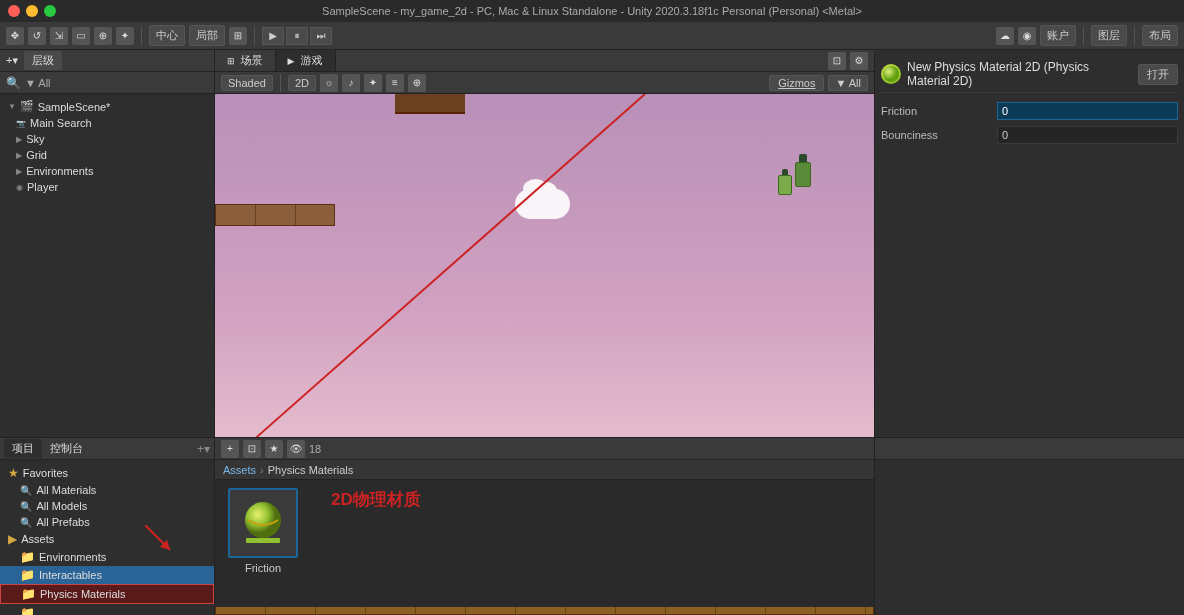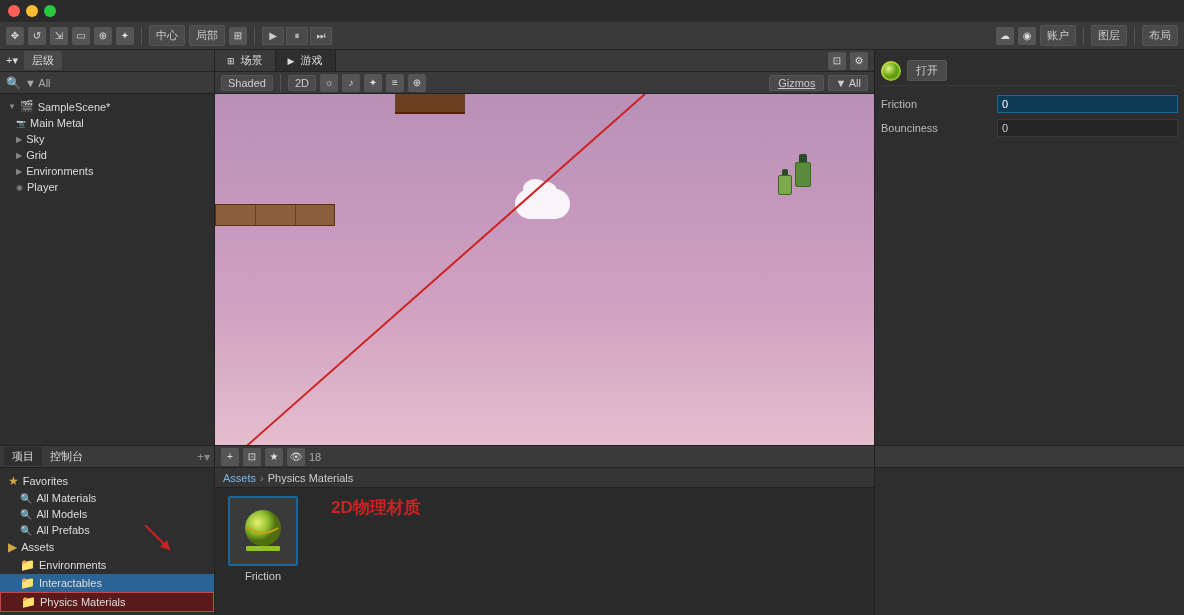--- a/index.html
+++ b/index.html
@@ -270,21 +270,21 @@
       font-size: 11px;
       color: #ccc;
       background: #252525;
       padding: 2px 4px;
       border: 1px solid #3a3a3a;
     }
 
     
     #bottom-area {
       position: absolute;
-      bottom: 0;
+      bottom: 8px;
       left: 0;
       right: 0;
       height: 170px;
       display: flex;
       border-top: 1px solid #222;
     }
     #bottom-left {
       width: 215px;
       background: #2e2e2e;
       border-right: 1px solid #222;
@@ -469,20 +469,21 @@
   </style>
 </head>
 <body>
 
 <div id="titlebar">
   <div class="window-controls">
     <span class="win-btn win-close"></span>
     <span class="win-btn win-min"></span>
     <span class="win-btn win-max"></span>
   </div>
+  <span class="title-text">SampleScene - my_game_2d - PC, Mac &amp; Linux Standalone - Unity 2020.3.18f1c Personal (Personal) &lt;Metal&gt;</span>
 </div>
 
 <div id="toolbar">
   <div class="toolbar-icon">✥</div>
   <div class="toolbar-icon">↺</div>
   <div class="toolbar-icon">⇲</div>
   <div class="toolbar-icon">▭</div>
   <div class="toolbar-icon">⊕</div>
   <div class="toolbar-icon">✦</div>
   <div class="toolbar-separator"></div>
@@ -517,21 +518,21 @@
       <span style="font-size:11px;color:#aaa;">▼ All</span>
     </div>
     <div class="hierarchy-content">
       <div class="hier-item">
         <span class="triangle">▼</span>
         <span>🎬</span>
         <span>SampleScene*</span>
       </div>
       <div class="hier-item hier-indent">
         <span class="triangle">📷</span>
-        <span>Main Metal</span>
+        <span>Main Search</span>
       </div>
       <div class="hier-item hier-indent">
         <span class="triangle">▶</span>
         <span>Sky</span>
       </div>
       <div class="hier-item hier-indent">
         <span class="triangle">▶</span>
         <span>Grid</span>
       </div>
       <div class="hier-item hier-indent">
@@ -644,20 +645,21 @@
           <svg width="18" height="18" viewBox="0 0 18 18">
             <circle cx="9" cy="9" r="8" fill="url(#grad1)"></circle>
             <defs>
               <radialGradient id="grad1" cx="35%" cy="35%">
                 <stop offset="0%" stop-color="#e0f080"></stop>
                 <stop offset="100%" stop-color="#60a010"></stop>
               </radialGradient>
             </defs>
           </svg>
         </div>
+        <span class="inspector-title-text">New Physics Material 2D (Physics Material 2D)</span>
         <button class="inspector-open-btn">打开</button>
       </div>
 
       <div class="inspector-field-row">
         <span class="inspector-label">Friction</span>
         <input class="inspector-input highlight" value="0" type="text" style="">
       </div>
 
       <div class="inspector-field-row">
         <span class="inspector-label">Bounciness</span>

